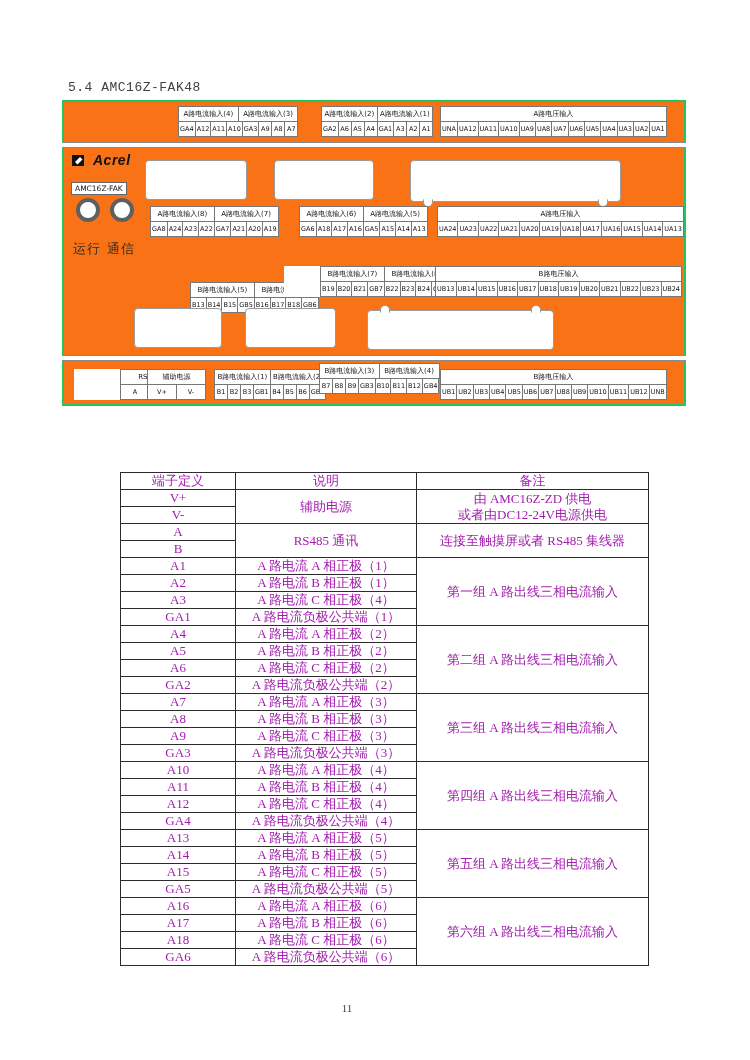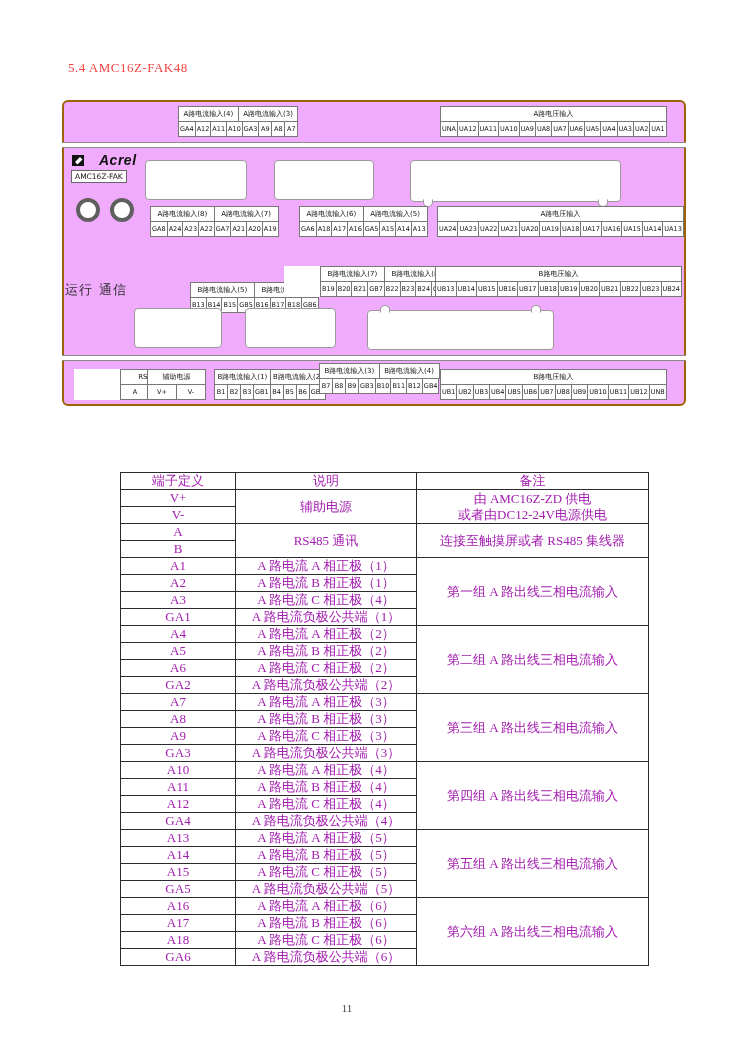--- a/index.html
+++ b/index.html
@@ -2,27 +2,27 @@
 <html><head>
 <meta charset="utf-8">
 <style>
   html,body{margin:0;padding:0;}
   body{
     width:750px;height:1060px;background:#ffffff;position:relative;overflow:hidden;
     font-family:"Liberation Serif","DejaVu Serif",serif;color:#1a1a1a;
     -webkit-text-size-adjust:none;
   }
   .heading{
-    position:absolute;left:68px;top:60px;font-size:13px;letter-spacing:.5px;
-    font-family:Liberation Serif, serif;color:#ef4444;
+    position:absolute;left:68px;top:80px;font-size:13px;letter-spacing:.5px;
+    font-family:Liberation Mono, monospace;color:#404040;
   }
   
   .device{
     position:absolute;left:62px;top:100px;width:624px;height:306px;
-    border:2px solid #a16207;border-radius:6px;background:#f0abfc;box-sizing:border-box;
+    border:2px solid #22c55e;border-radius:0;background:#f97316;box-sizing:border-box;
   }
   .hdivider{position:absolute;left:-2px;width:624px;height:4px;border-top:1px solid #8a8a8a;border-bottom:1px solid #8a8a8a;background:#fff;}
   .tblock{position:absolute;background:#fff;font-family:"DejaVu Sans","Liberation Sans",sans-serif;white-space:nowrap;}
   .tb-titles{display:flex;}
   .tb-title{
     flex:1;border:1px solid #777;margin-left:-1px;height:14px;line-height:14px;
     font-size:7px;text-align:center;padding:0 2px;color:#111;background:#fff;
   }
   .tb-title:first-child{margin-left:0;}
   .tb-cells{display:flex;margin-top:-1px;}
@@ -36,30 +36,30 @@
   .slot.tabs-bottom::before,.slot.tabs-bottom::after{
     content:"";position:absolute;bottom:-6px;width:8px;height:6px;background:#fff;
     border:1px solid #9a9a9a;border-top:1px solid #fff;border-radius:0 0 5px 5px;
   }
   .slot.tabs-bottom::before{left:12px;} .slot.tabs-bottom::after{right:12px;}
   .slot.tabs-top::before,.slot.tabs-top::after{
     content:"";position:absolute;top:-6px;width:8px;height:6px;background:#fff;
     border:1px solid #9a9a9a;border-bottom:1px solid #fff;border-radius:5px 5px 0 0;
   }
   .slot.tabs-top::before{left:12px;} .slot.tabs-top::after{right:12px;}
-  .logo{position:absolute;left:8px;top:50px;display:flex;align-items:center;gap:14px;}
+  .logo{position:absolute;left:8px;top:50px;display:flex;align-items:center;gap:8px;}
   .brand{font-family:"Liberation Sans","DejaVu Sans",sans-serif;font-style:italic;font-weight:bold;font-size:14px;color:#111;letter-spacing:.5px;}
   .model{
-    position:absolute;left:7px;top:68px;border:1px solid #666;padding:1px 3px;
+    position:absolute;left:7px;top:80px;border:1px solid #666;padding:1px 3px;
     font-family:"DejaVu Sans","Liberation Sans",sans-serif;font-size:7.5px;color:#111;background:#fff;
   }
   .led{position:absolute;width:16px;height:16px;border:4px solid #5f5f5f;border-radius:50%;background:#fff;}
   .led-label{
-    position:absolute;width:44px;font-size:13px;color:#2e2e2e;
-    font-family:"Liberation Sans","DejaVu Sans",sans-serif;letter-spacing:1px;margin-top:41px;
+    position:absolute;width:44px;text-align:center;font-size:13px;color:#2e2e2e;
+    font-family:"Liberation Sans","DejaVu Sans",sans-serif;letter-spacing:1px;
   }
   
   table.tdef{
     position:absolute;left:120px;top:432px;width:513px;border-collapse:collapse;table-layout:fixed;
     font-size:13px;color:#a21caf;margin-top:40px;
   }
   .tdef th,.tdef td{border:1px solid #2b2b2b;height:16px;line-height:16px;padding:0 2px;text-align:center;font-weight:normal;overflow:hidden;}
   .tdef .c1{width:110px;} .tdef .c2{width:176px;} .tdef .c3{width:227px;}
   .pageno{position:absolute;left:0;top:1002px;width:694px;text-align:center;font-size:11px;color:#3a3f4a;}
 </style>
@@ -77,20 +77,36 @@
       </div>
       <div class="tb-cells">
         <div class="tb-cell">GA4</div>
         <div class="tb-cell">A12</div>
         <div class="tb-cell">A11</div>
         <div class="tb-cell">A10</div>
         <div class="tb-cell">GA3</div>
         <div class="tb-cell">A9</div>
         <div class="tb-cell">A8</div>
         <div class="tb-cell">A7</div>
+      </div>
+    </div>
+  <div class="tblock" style="left:257px;top:4px;">
+      <div class="tb-titles">
+        <div class="tb-title">A路电流输入(2)</div>
+        <div class="tb-title">A路电流输入(1)</div>
+      </div>
+      <div class="tb-cells">
+        <div class="tb-cell">GA2</div>
+        <div class="tb-cell">A6</div>
+        <div class="tb-cell">A5</div>
+        <div class="tb-cell">A4</div>
+        <div class="tb-cell">GA1</div>
+        <div class="tb-cell">A3</div>
+        <div class="tb-cell">A2</div>
+        <div class="tb-cell">A1</div>
       </div>
     </div>
   <div class="tblock" style="left:376px;top:4px;">
       <div class="tb-titles">
         <div class="tb-title">A路电压输入</div>
       </div>
       <div class="tb-cells">
         <div class="tb-cell">UNA</div>
         <div class="tb-cell">UA12</div>
         <div class="tb-cell">UA11</div>

